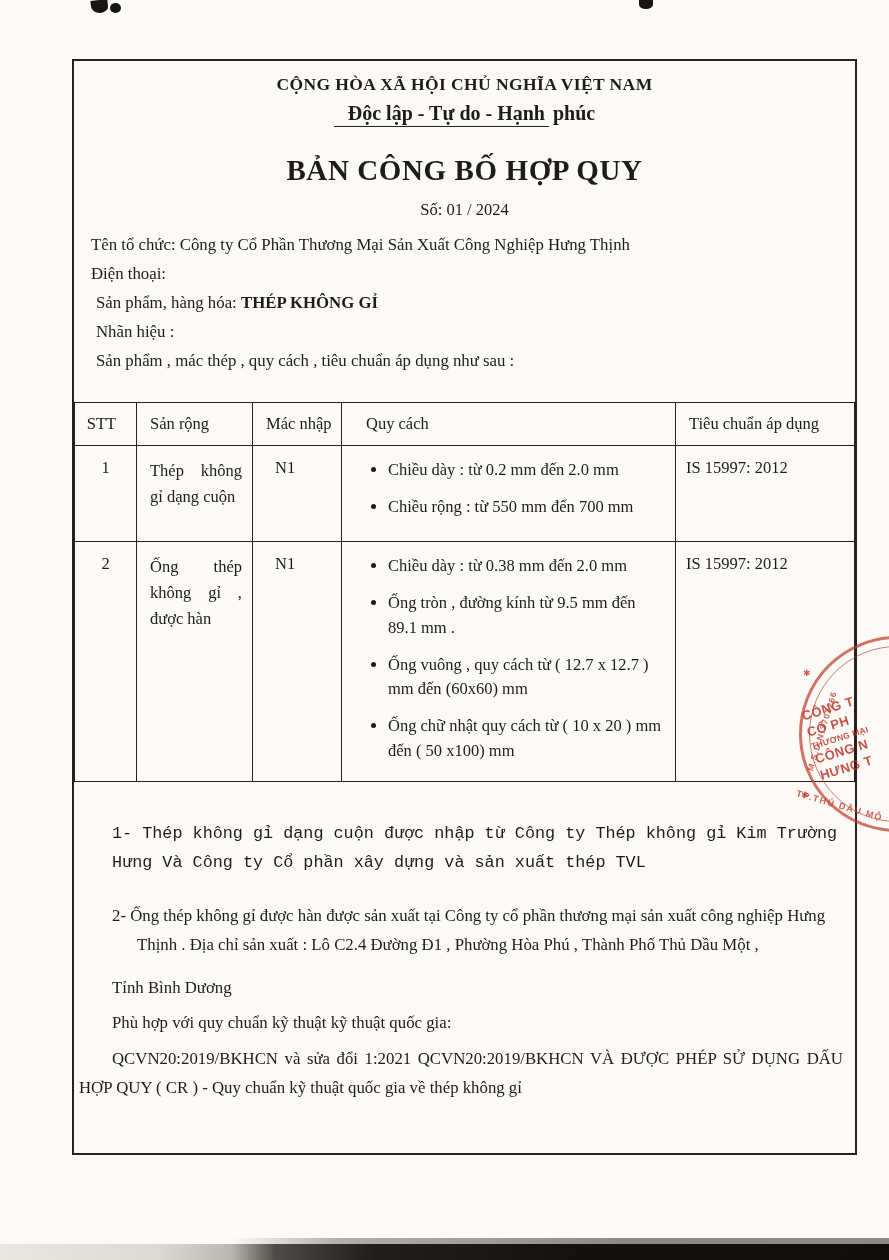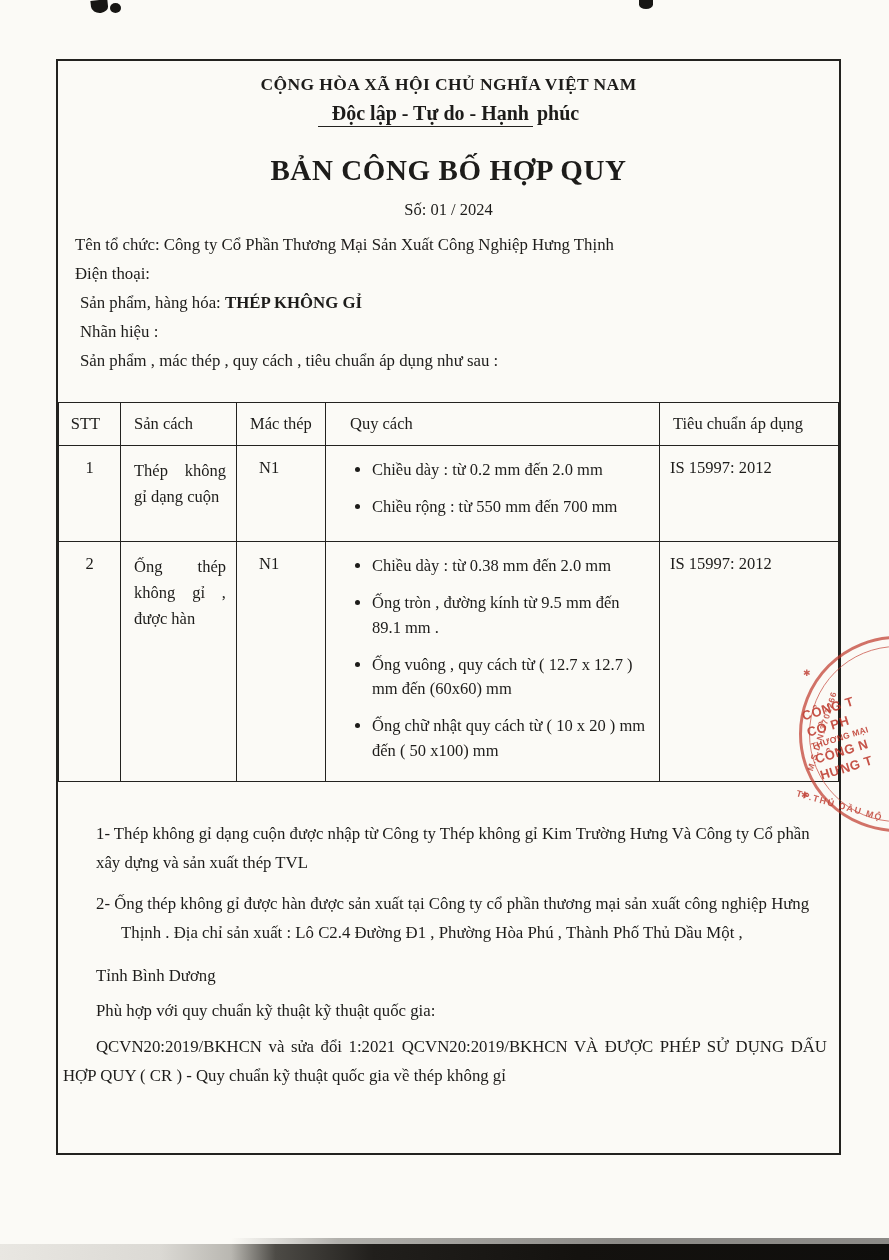--- a/index.html
+++ b/index.html
@@ -23,21 +23,21 @@
       #e9e7e2 0%, #dbd9d4 18%, #b9b7b1 26%,
       #4d4b46 31%, #211f1c 42%, #14120f 65%, #0f0e0c 100%);
   }
   .scan-bottom::before {
     content: ""; position: absolute; left: 0; top: -6px; width: 100%; height: 6px;
     background: linear-gradient(to right, rgba(0,0,0,0) 0%, rgba(0,0,0,0) 26%, rgba(40,38,34,.35) 38%, rgba(30,28,25,.5) 70%);
   }
 
   
   .border-box {
-    position: absolute; left: 56px; top: 59px; width: 785px; height: 1096px;
+    position: absolute; left: 72px; top: 59px; width: 785px; height: 1096px;
     border: 2px solid #23221f;
     overflow: hidden;
   }
 
   .nat-header { text-align: center; padding-top: 13px; }
   .nat-line1 { font-weight: bold; font-size: 17.5px; letter-spacing: .4px; }
   .nat-line2 { font-weight: bold; font-size: 20px; margin-top: 7px; }
   .nat-line2 .u { border-bottom: 1.6px solid #23221f; padding: 0 4px 2px 14px; }
   .nat-line2 .tail { padding-left: 4px; }
 
@@ -65,21 +65,21 @@
   td.qc  { padding: 10px 10px 12px 6px; }
   td.tc  { padding: 12px 6px 10px 10px; }
   td.qc ul { list-style: disc; margin: 2px 0 0 0; padding-left: 40px; line-height: 1.5; }
   td.qc li { margin-bottom: 12px; padding-right: 2px; }
   td.qc li:last-child { margin-bottom: 2px; }
   tr.row-1 td { height: 96px; }
   tr.row-2 td { height: 240px; }
 
   
   .notes { margin: 38px 12px 0 38px; font-size: 16.8px; line-height: 1.72; }
-  .note1 { margin-bottom: 12px; }
+  .note1 { margin-bottom: 24px; font-family: Liberation Mono, monospace; }
   .note2 { padding-left: 25px; text-indent: -25px; margin-bottom: 14px; }
   .province { margin-bottom: 6px; }
   .conf-intro { margin-bottom: 7px; }
   .conf-body { margin-left: -33px; text-indent: 33px; text-align: justify; }
 
   
   .stamp { position: absolute; top: 630px; right: 0; width: 97px; height: 210px; overflow: hidden; opacity: .88; }
   .stamp * { font-family: "Liberation Sans", "DejaVu Sans", sans-serif; }
   .ring {
     position: absolute; left: 7px; top: 6px; width: 196px; height: 196px;
@@ -140,22 +140,22 @@
     <colgroup>
       <col class="w-stt">
         <col class="w-sp">
         <col class="w-mt">
         <col class="w-qc">
         <col>
     </colgroup>
     <thead>
       <tr>
         <th class="c-stt">STT</th>
-        <th>Sản cách</th>
-        <th>Mác thép</th>
+        <th>Sản rộng</th>
+        <th>Mác nhập</th>
         <th class="c-qc">Quy cách</th>
         <th>Tiêu chuẩn áp dụng</th>
       </tr>
     </thead>
     <tbody>
       <tr class="row-1">
         <td class="stt">1</td>
         <td class="sp">Thép không gỉ dạng cuộn</td>
         <td class="mt">N1</td>
         <td class="qc">

